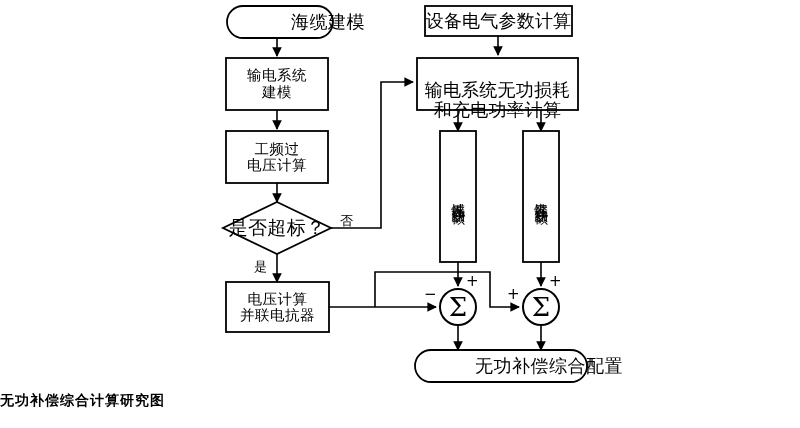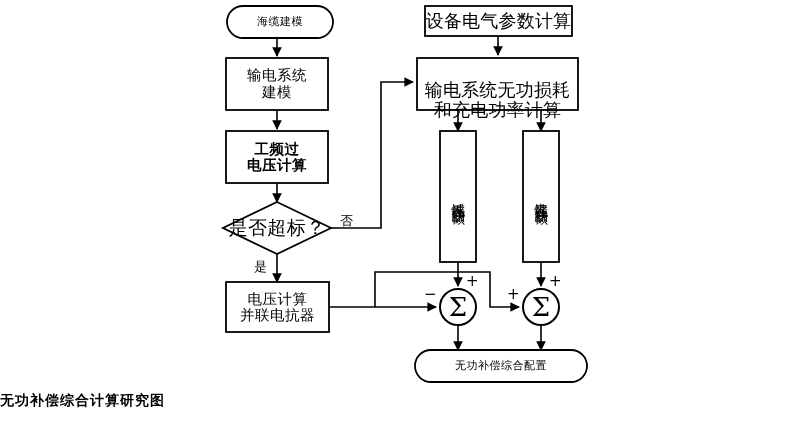--- a/index.html
+++ b/index.html
@@ -31,22 +31,23 @@
     align-items: center;
     justify-content: center;
     text-align: center;
     color: #000000;
     line-height: 1.12;
     font-weight: 500;
     pointer-events: none;
     white-space: pre-line;
   }
   .t-term {
-    font-size: 11px;
+    font-size: 18px;
     letter-spacing: 0.5px;
+    margin-left: 48px;
   }
   .t-proc {
     font-size: 14.5px;
     letter-spacing: 0.5px;
   }
   .t-proc-wide {
     font-size: 18px;
     letter-spacing: 0.2px;
   }
   .t-dec {
@@ -157,21 +158,21 @@
 
       <rect x="415" y="350" width="172" height="32" rx="16" ry="16"></rect>
     </g>
   </svg>
 
   <div class="node-text t-term" style="left:227px; top:6px; width:106px; height:32px;">海缆建模</div>
 
   <div class="node-text t-proc" style="left:226px; top:58px; width:102px; height:51px;">输电系统
 建模</div>
 
-  <div class="node-text t-proc" style="left:226px; top:131px; width:102px; height:52px;font-weight:bold;">工频过
+  <div class="node-text t-proc" style="left:226px; top:131px; width:102px; height:52px;">工频过
 电压计算</div>
 
   <div class="node-text t-dec" style="left:223px; top:210px; width:108px; height:36px;">是否超标？</div>
 
   <div class="node-text t-proc" style="left:226px; top:282px; width:103px; height:50px;">电压计算
 并联电抗器</div>
 
   <div class="node-text t-proc-wide" style="left:425px; top:6px; width:147px; height:30px;">设备电气参数计算</div>
 
   <div class="node-text t-proc-wide" style="left:417px; top:70px; width:161px; height:60px;">输电系统无功损耗

